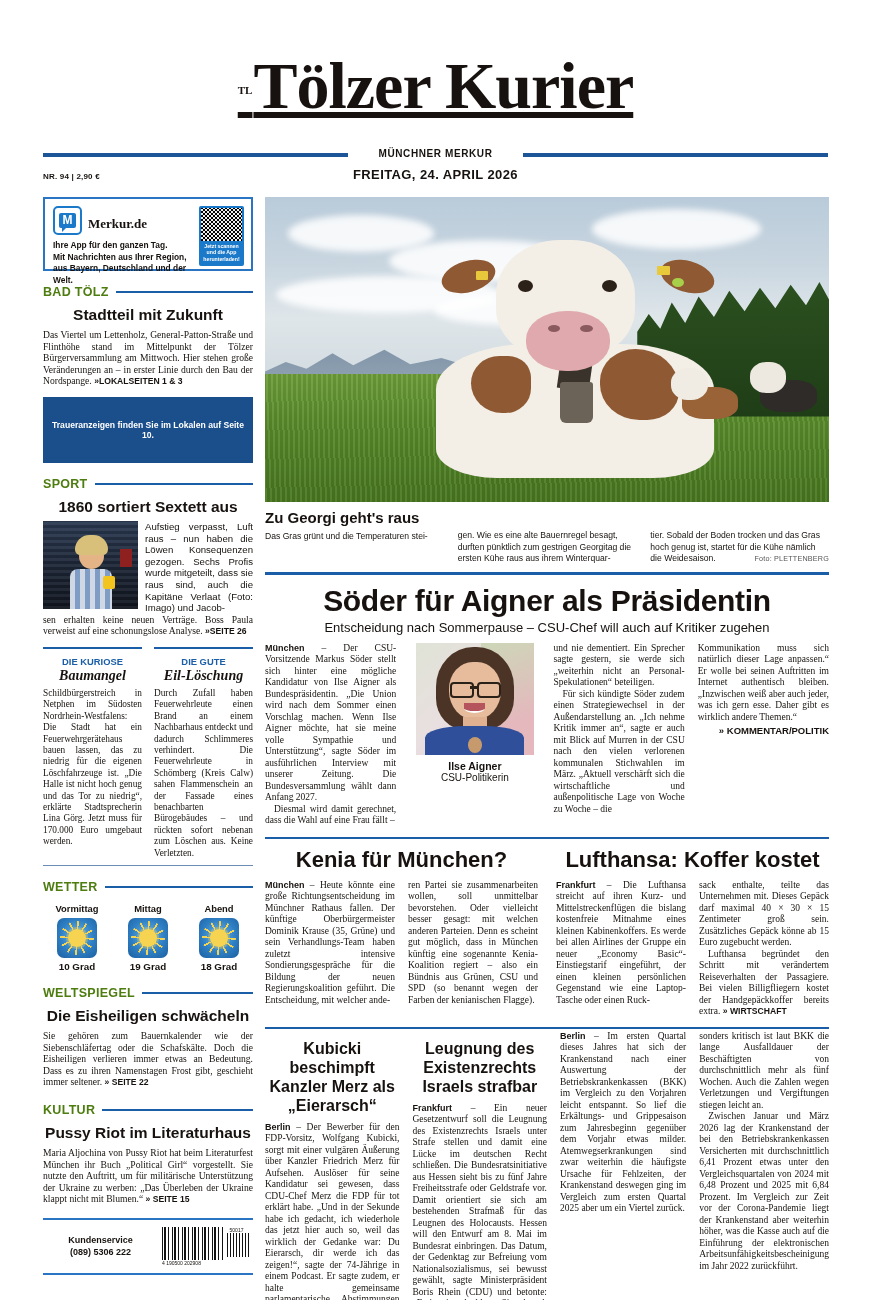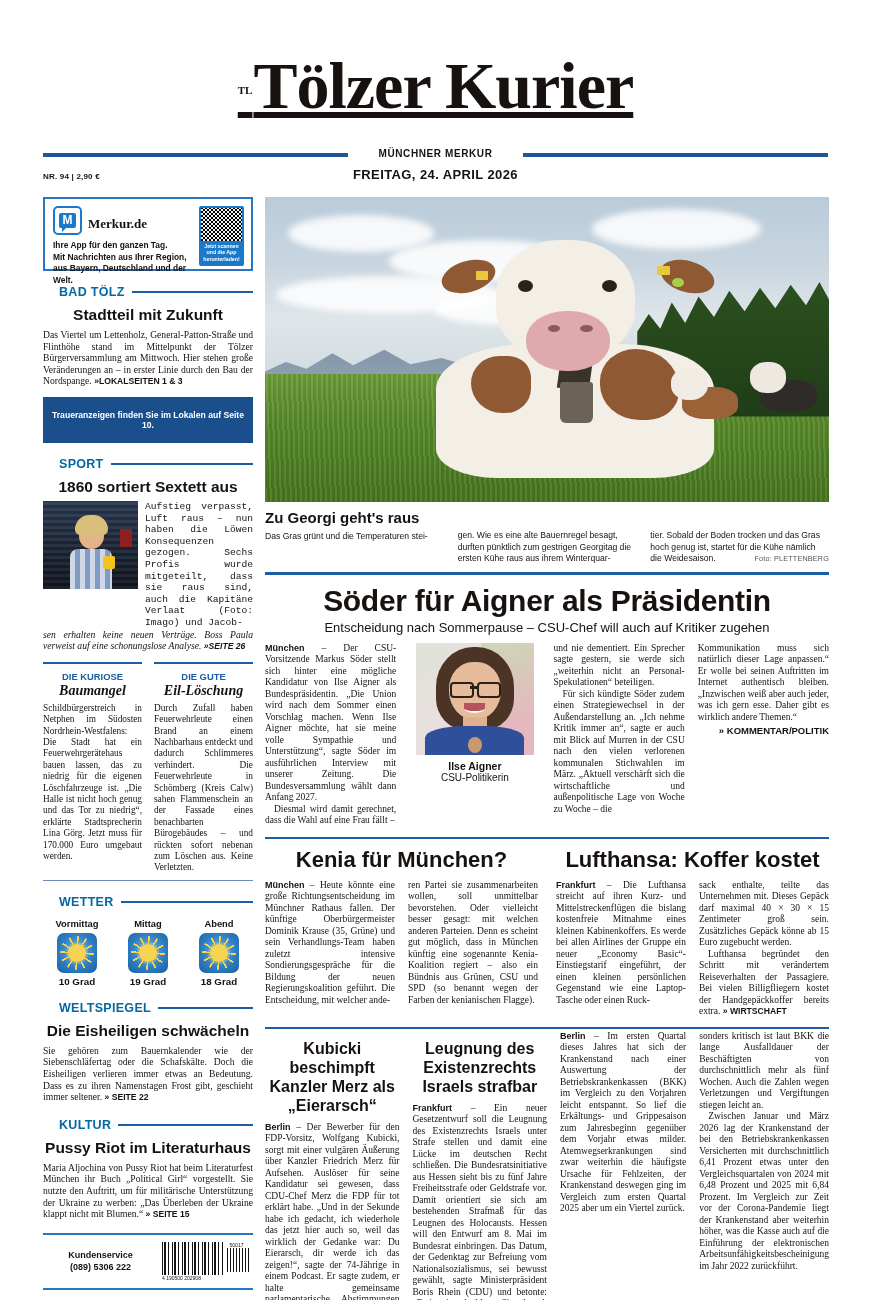--- a/index.html
+++ b/index.html
@@ -40,43 +40,43 @@
   .qrimg{width:41px;height:33px;background:
       repeating-linear-gradient(90deg,#111 0 2px,#fff 2px 4px),
       repeating-linear-gradient(0deg,#111 0 2px,#fff 2px 4px);
       background-blend-mode:difference;}
   .qrtxt{font-family:"Liberation Sans",sans-serif;font-weight:700;font-size:5.2px;line-height:6.4px;
     color:#fff;text-align:center;margin-top:2px;}
 
   .sec{margin-top:14px;position:relative;}
   .sec-head{display:flex;align-items:center;gap:7px;}
   .sec-label{font-family:"Liberation Sans",sans-serif;font-weight:700;font-size:12.5px;
-    letter-spacing:.3px;color:#0369a1;white-space:nowrap;margin-left:16px;}
+    letter-spacing:.3px;color:#4d7c0f;white-space:nowrap;}
   .sec-line{flex:1;height:2px;background:#1a5ea8;}
   .hl{font-family:"Liberation Sans",sans-serif;font-weight:700;font-size:15.5px;color:#17120f;
     text-align:center;margin:7px 0 5px;line-height:18px;}
   .bodytxt{font-family:"Liberation Serif",serif;font-size:9.6px;line-height:11.6px;text-align:justify;color:#17120f;}
   .ref{font-family:"Liberation Sans",sans-serif;font-weight:700;font-size:8.6px;white-space:nowrap;}
 
   .banner{margin-top:9px;background:#1a4f8c;color:#fff;font-family:"Liberation Sans",sans-serif;
-    font-weight:700;font-size:8.6px;padding:13px 6px;text-align:center;}
+    font-weight:700;font-size:8.6px;padding:23px 6px;text-align:center;}
 
   .sportwrap{display:flex;gap:7px;margin-top:3px;}
   .sportimg{width:95px;height:88px;flex:0 0 auto;position:relative;overflow:hidden;
     background:linear-gradient(180deg,#2b3a52 0%,#1d2636 55%,#11161f 100%);}
   .sportimg .crowd{position:absolute;inset:0;
     background:repeating-linear-gradient(0deg,rgba(255,255,255,.05) 0 3px,rgba(0,0,0,.12) 3px 6px);}
   .sportimg .shirt{position:absolute;left:27px;bottom:0;width:42px;height:40px;border-radius:8px 8px 0 0;
     background:repeating-linear-gradient(90deg,#cfd8e4 0 5px,#7e9cc4 5px 10px);}
   .sportimg .head{position:absolute;left:36px;top:22px;width:25px;height:26px;border-radius:50%;background:#e4b487;}
   .sportimg .hair{position:absolute;left:32px;top:14px;width:33px;height:20px;border-radius:16px 16px 6px 6px;background:#d8c07a;}
   .sportimg .band{position:absolute;left:60px;top:55px;width:12px;height:13px;background:#f4c41e;border-radius:2px;}
   .sportimg .red{position:absolute;right:6px;top:28px;width:12px;height:18px;background:#8e2020;}
-  .sporttxt{font-family:Liberation Mono, monospace;font-size:9.6px;line-height:11.6px;text-align:justify;color:#17120f;}
-  .sport-after{font-family:"Liberation Serif",serif;font-size:9.6px;line-height:11.6px;text-align:justify;margin-top:0;color:#17120f;font-style:italic;}
+  .sporttxt{font-family:Liberation Sans, sans-serif;font-size:9.6px;line-height:11.6px;text-align:justify;color:#17120f;}
+  .sport-after{font-family:"Liberation Serif",serif;font-size:9.6px;line-height:11.6px;text-align:justify;margin-top:0;color:#17120f;}
 
   .dualrule{display:flex;gap:12px;margin-top:9px;}
   .dualrule div{flex:1;height:2px;background:#1a5ea8;}
   .twocol{display:flex;gap:12px;margin-top:7px;}
   .twocol .c{flex:1;}
   .ks-label{font-family:"Liberation Sans",sans-serif;font-weight:700;font-size:9.4px;color:#1a5ea8;text-align:center;}
   .ks-title{font-family:"Liberation Serif",serif;font-style:italic;font-weight:700;font-size:14px;
     color:#17120f;text-align:center;margin:1px 0 4px;}
   .ks-body{font-family:"Liberation Serif",serif;font-size:9.3px;line-height:11.4px;text-align:justify;color:#17120f;}
   .endrule{height:1px;background:#6b8cb5;margin-top:6px;}

